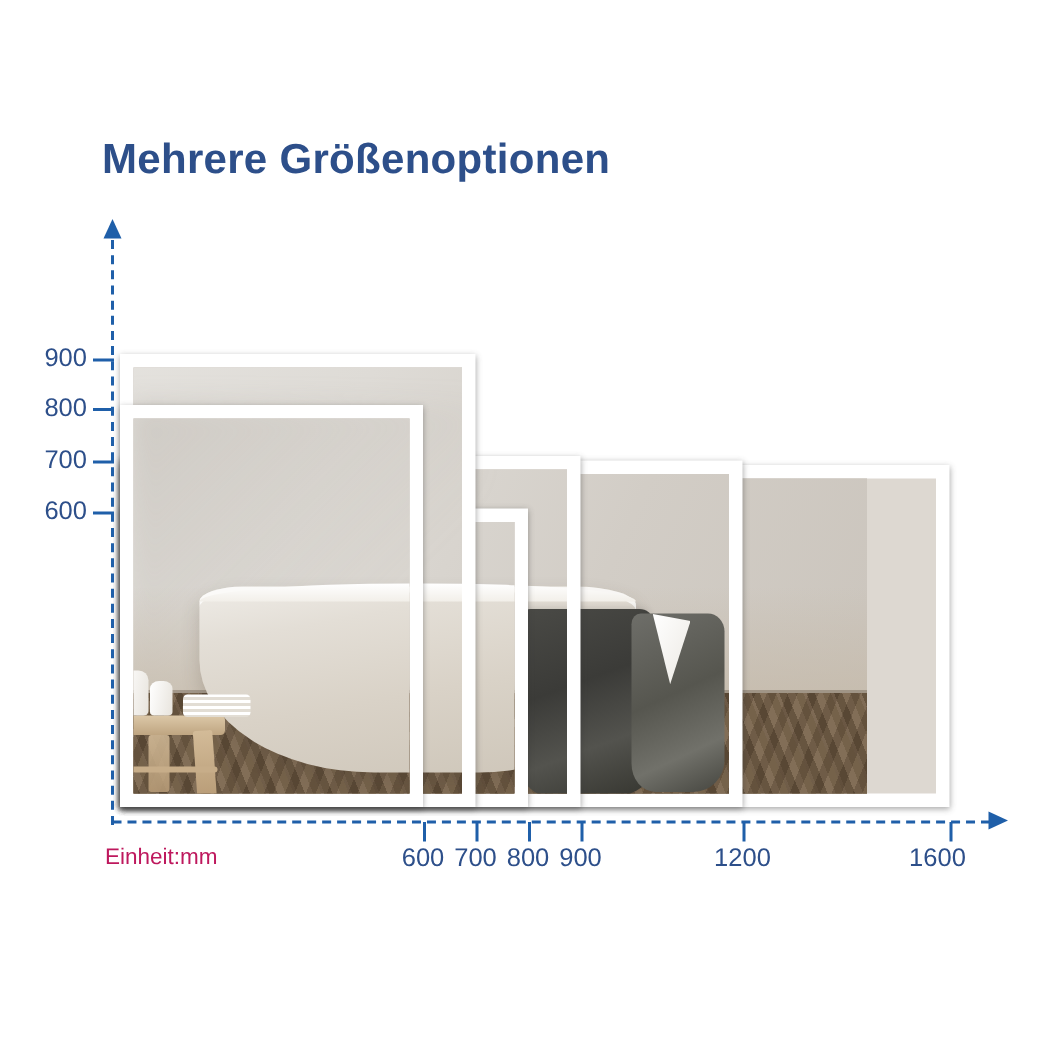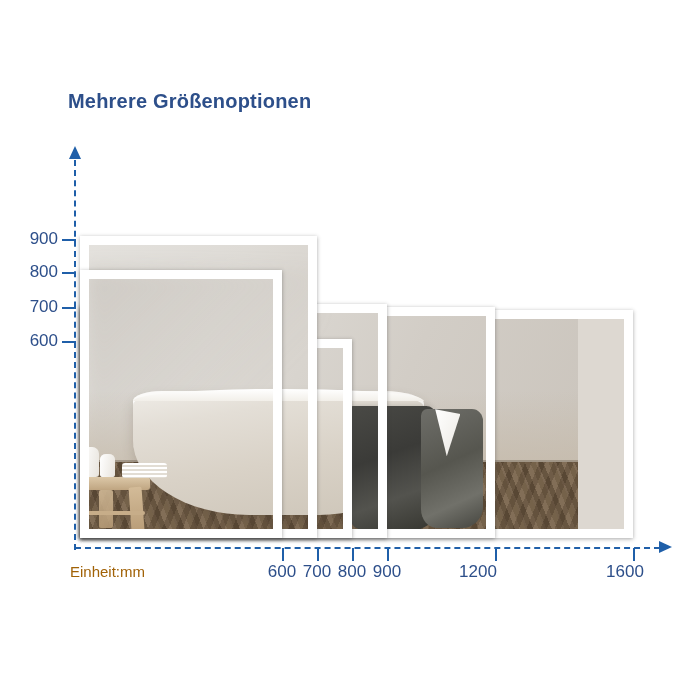--- a/index.html
+++ b/index.html
@@ -6,21 +6,21 @@
   body{
     width:700px;height:700px;background:#ffffff;
     font-family:"Liberation Sans", sans-serif;
     overflow:hidden;position:relative;
   }
   #stage{position:absolute;inset:0;width:700px;height:700px;}
 
   
   .title{
     position:absolute;left:68px;top:90px;
-    font-size:20px;font-weight:bold;letter-spacing:.2px;
+    font-size:28px;font-weight:bold;letter-spacing:.2px;
     color:#2d4f8a;white-space:nowrap;
   }
 
   
   .axis-y{
     position:absolute;left:74px;top:160px;width:0;height:390px;
     border-left:2px dashed #1f5fa9;
   }
   .axis-x{
     position:absolute;left:75px;top:547px;width:585px;height:0;
@@ -41,21 +41,21 @@
     position:absolute;right:0;width:58px;text-align:right;
     font-size:17px;color:#2d4f8a;
   }
   .tick-x{position:absolute;top:548px;width:0;height:13px;border-left:2px solid #1f5fa9;}
   .lbl-x{
     position:absolute;top:562px;width:60px;text-align:center;
     font-size:17px;color:#2d4f8a;
   }
   .unit{
     position:absolute;left:70px;top:563px;
-    font-size:15px;color:#a16207;white-space:nowrap;
+    font-size:15px;color:#be185d;white-space:nowrap;
   }
 
   
   .photo{
     position:absolute;left:0;top:0;
     width:560px;height:312px;   
     overflow:hidden;
     background:
       
       linear-gradient(to bottom, rgba(0,0,0,0) 0 82%, rgba(0,0,0,0) 82% 100%),
@@ -344,20 +344,20 @@
   <div class="tick-x" style="left:317px;"></div>
   <div class="lbl-x" style="left:287px;">700</div>
 
   <div class="tick-x" style="left:352px;"></div>
   <div class="lbl-x" style="left:322px;">800</div>
 
   <div class="tick-x" style="left:387px;"></div>
   <div class="lbl-x" style="left:357px;">900</div>
 
   <div class="tick-x" style="left:495px;"></div>
-  <div class="lbl-x" style="left:448px;">1200</div>
+  <div class="lbl-x" style="left:465px;">1200</div>
 
   <div class="tick-x" style="left:633px;"></div>
   <div class="lbl-x" style="left:595px;">1600</div>
 
   <div class="unit">Einheit:mm</div>
 
 </div>
 
 </body></html>

